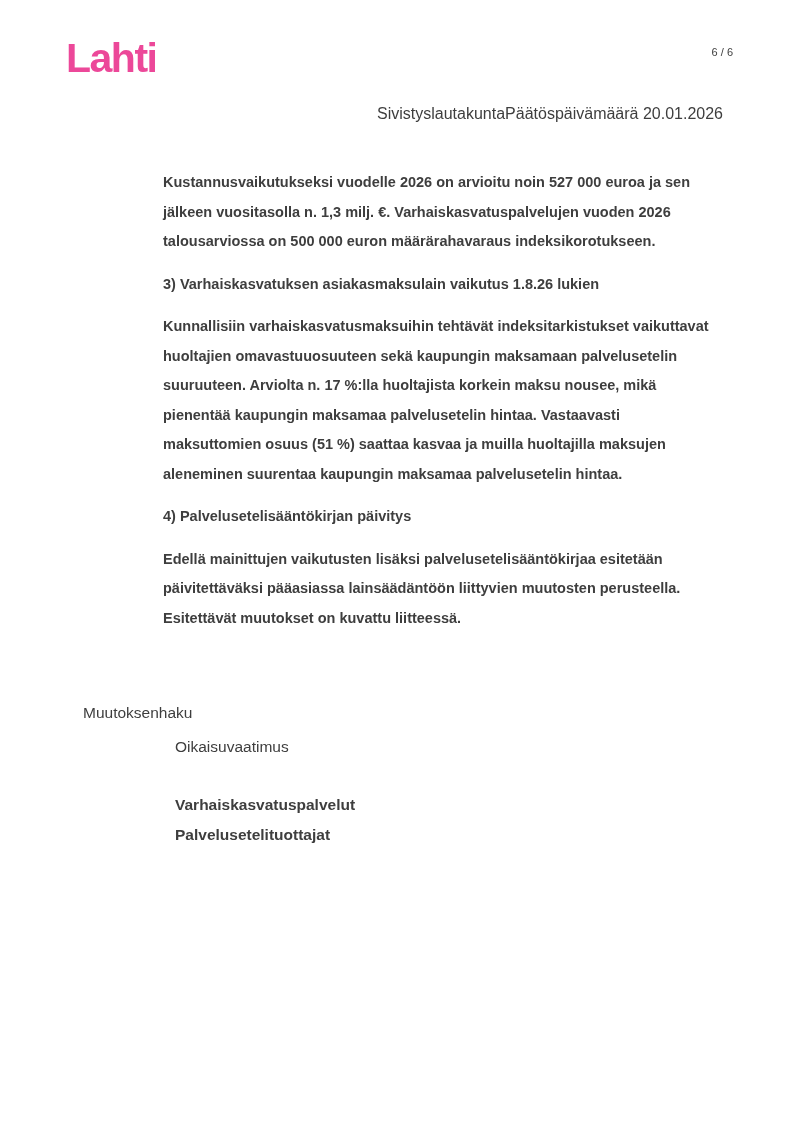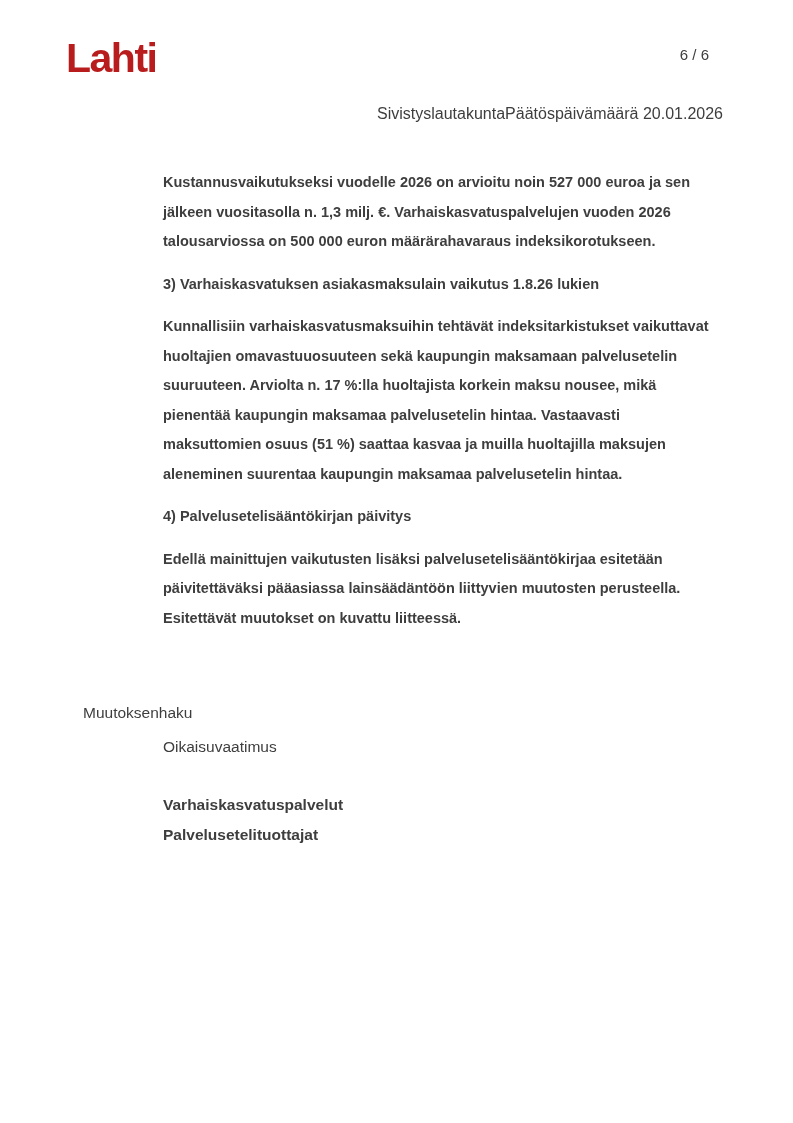--- a/index.html
+++ b/index.html
@@ -19,27 +19,27 @@
     overflow: hidden;
   }
   .logo {
     position: absolute;
     left: 66px;
     top: 34px;
     font-size: 41px;
     line-height: 48px;
     font-weight: 700;
     letter-spacing: -1.5px;
-    color: #b91c1c;
+    color: #ec4899;
   }
   .page-number {
     position: absolute;
     top: 46px;
-    right: 84px;
-    font-size: 15px;
+    right: 60px;
+    font-size: 11px;
     color: #3e3e3e;
   }
   .meta-row {
     position: absolute;
     left: 75px;
     right: 70px;
     top: 105px;
     display: flex;
     justify-content: flex-end;
     font-size: 16px;
@@ -61,21 +61,21 @@
     left: 75px;
     font-size: 15.5px;
   }
   .section-label {
     display: block;
     margin: 8px;
     font-weight: 400;
   }
   .section-items {
     list-style: none;
-    margin: 0;
+    margin: 12px;
     padding: 0;
   }
   .section-items li {
     margin-left: 88px;
     line-height: 30px;
   }
   .section-muutoksenhaku { top: 696px; }
   .section-muutoksenhaku .section-items { margin-top: 10px; }
   .section-toimenpiteet { top: 784px; }
   .section-toimenpiteet .section-items { margin-top: 6px; font-weight: bold; }

